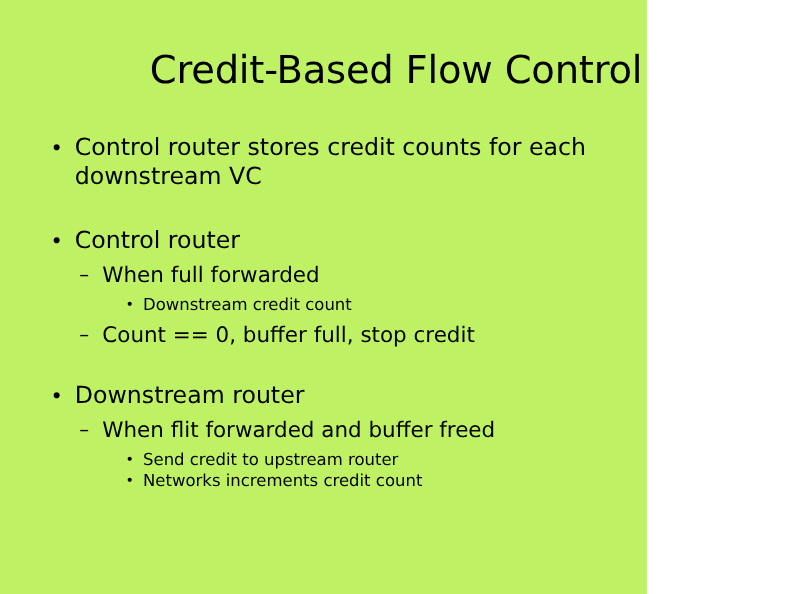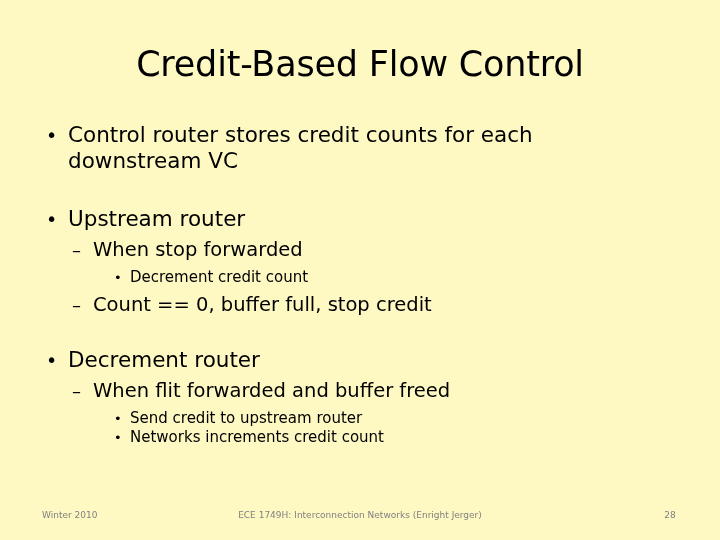--- a/index.html
+++ b/index.html
@@ -5,23 +5,23 @@
   html, body {
     margin: 0;
     padding: 0;
     background: #ffffff;
   }
   body {
     font-family: "DejaVu Sans", "Liberation Sans", sans-serif;
   }
   .slide {
     position: relative;
-    width: 720px;
+    width: 588px;
     height: 540px;
-    background: #fef9c3;
+    background: #bef264;
     overflow: hidden;
   }
 
   
   .slide-title {
     position: absolute;
     left: 50px;
     top: 42px;
     width: 620px;
     text-align: center;
@@ -147,49 +147,49 @@
 
     <div class="blk lvl1">
       <span class="mk">•</span>
       <span class="tx">Control router stores credit counts for each downstream VC</span>
     </div>
 
     <div class="gap-lg"></div>
 
     <div class="blk lvl1">
       <span class="mk">•</span>
-      <span class="tx">Upstream router</span>
+      <span class="tx">Control router</span>
     </div>
 
     <div class="gap-sm"></div>
 
     <div class="blk lvl2">
       <span class="mk">–</span>
-      <span class="tx">When stop forwarded</span>
+      <span class="tx">When full forwarded</span>
     </div>
 
     <div class="gap-sm"></div>
 
     <div class="blk lvl3">
       <span class="mk">•</span>
-      <span class="tx">Decrement credit count</span>
+      <span class="tx">Downstream credit count</span>
     </div>
 
     <div class="gap-sm"></div>
 
     <div class="blk lvl2">
       <span class="mk">–</span>
       <span class="tx">Count == 0, buffer full, stop credit</span>
     </div>
 
     <div class="gap-md"></div>
 
     <div class="blk lvl1">
       <span class="mk">•</span>
-      <span class="tx">Decrement router</span>
+      <span class="tx">Downstream router</span>
     </div>
 
     <div class="gap-sm"></div>
 
     <div class="blk lvl2">
       <span class="mk">–</span>
       <span class="tx">When flit forwarded and buffer freed</span>
     </div>
 
     <div class="gap-sm"></div>
@@ -199,19 +199,14 @@
       <span class="tx">Send credit to upstream router</span>
     </div>
 
     <div class="blk lvl3">
       <span class="mk">•</span>
       <span class="tx">Networks increments credit count</span>
     </div>
 
   </div>
 
-  <div class="footer">
-    <div class="footer-left">Winter 2010</div>
-    <div class="footer-center">ECE 1749H: Interconnection Networks (Enright Jerger)</div>
-    <div class="footer-right">28</div>
-  </div>
 
 </div>
 
 </body></html>

